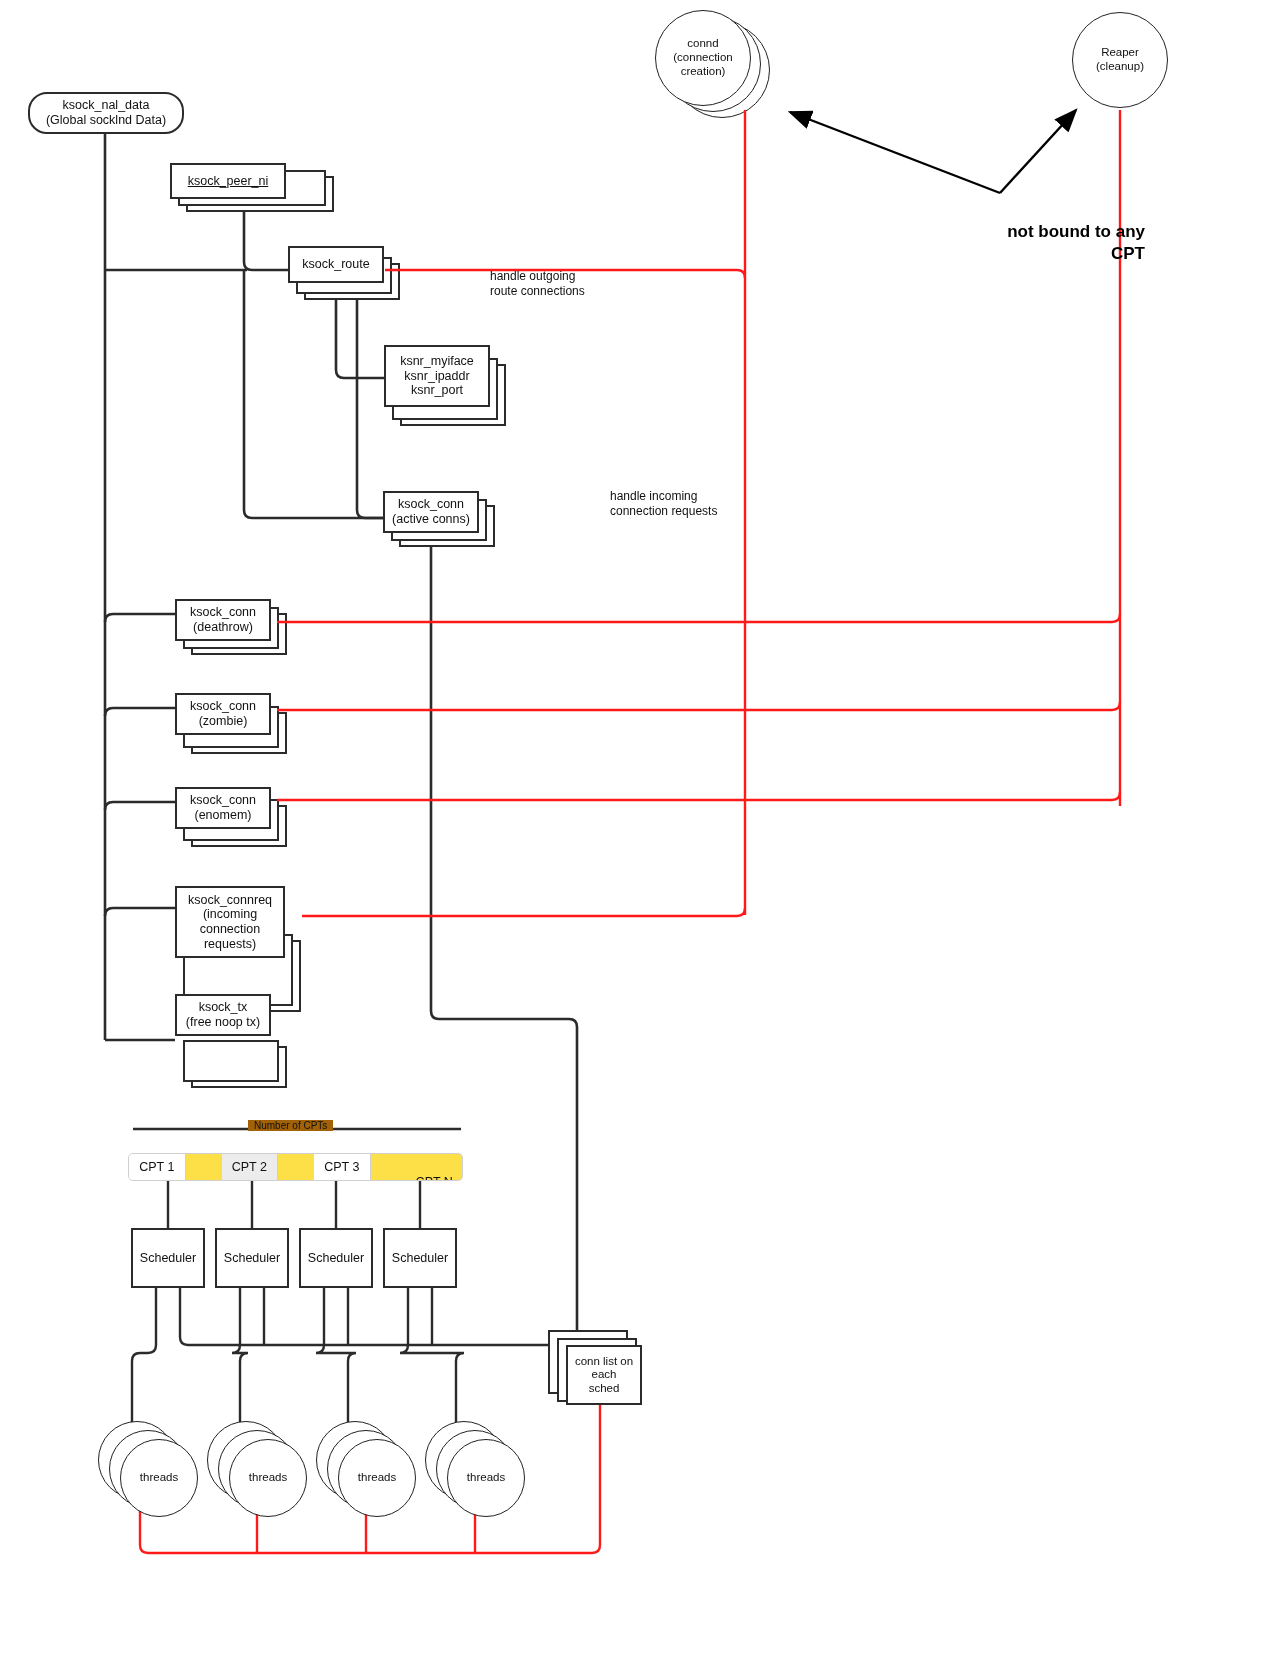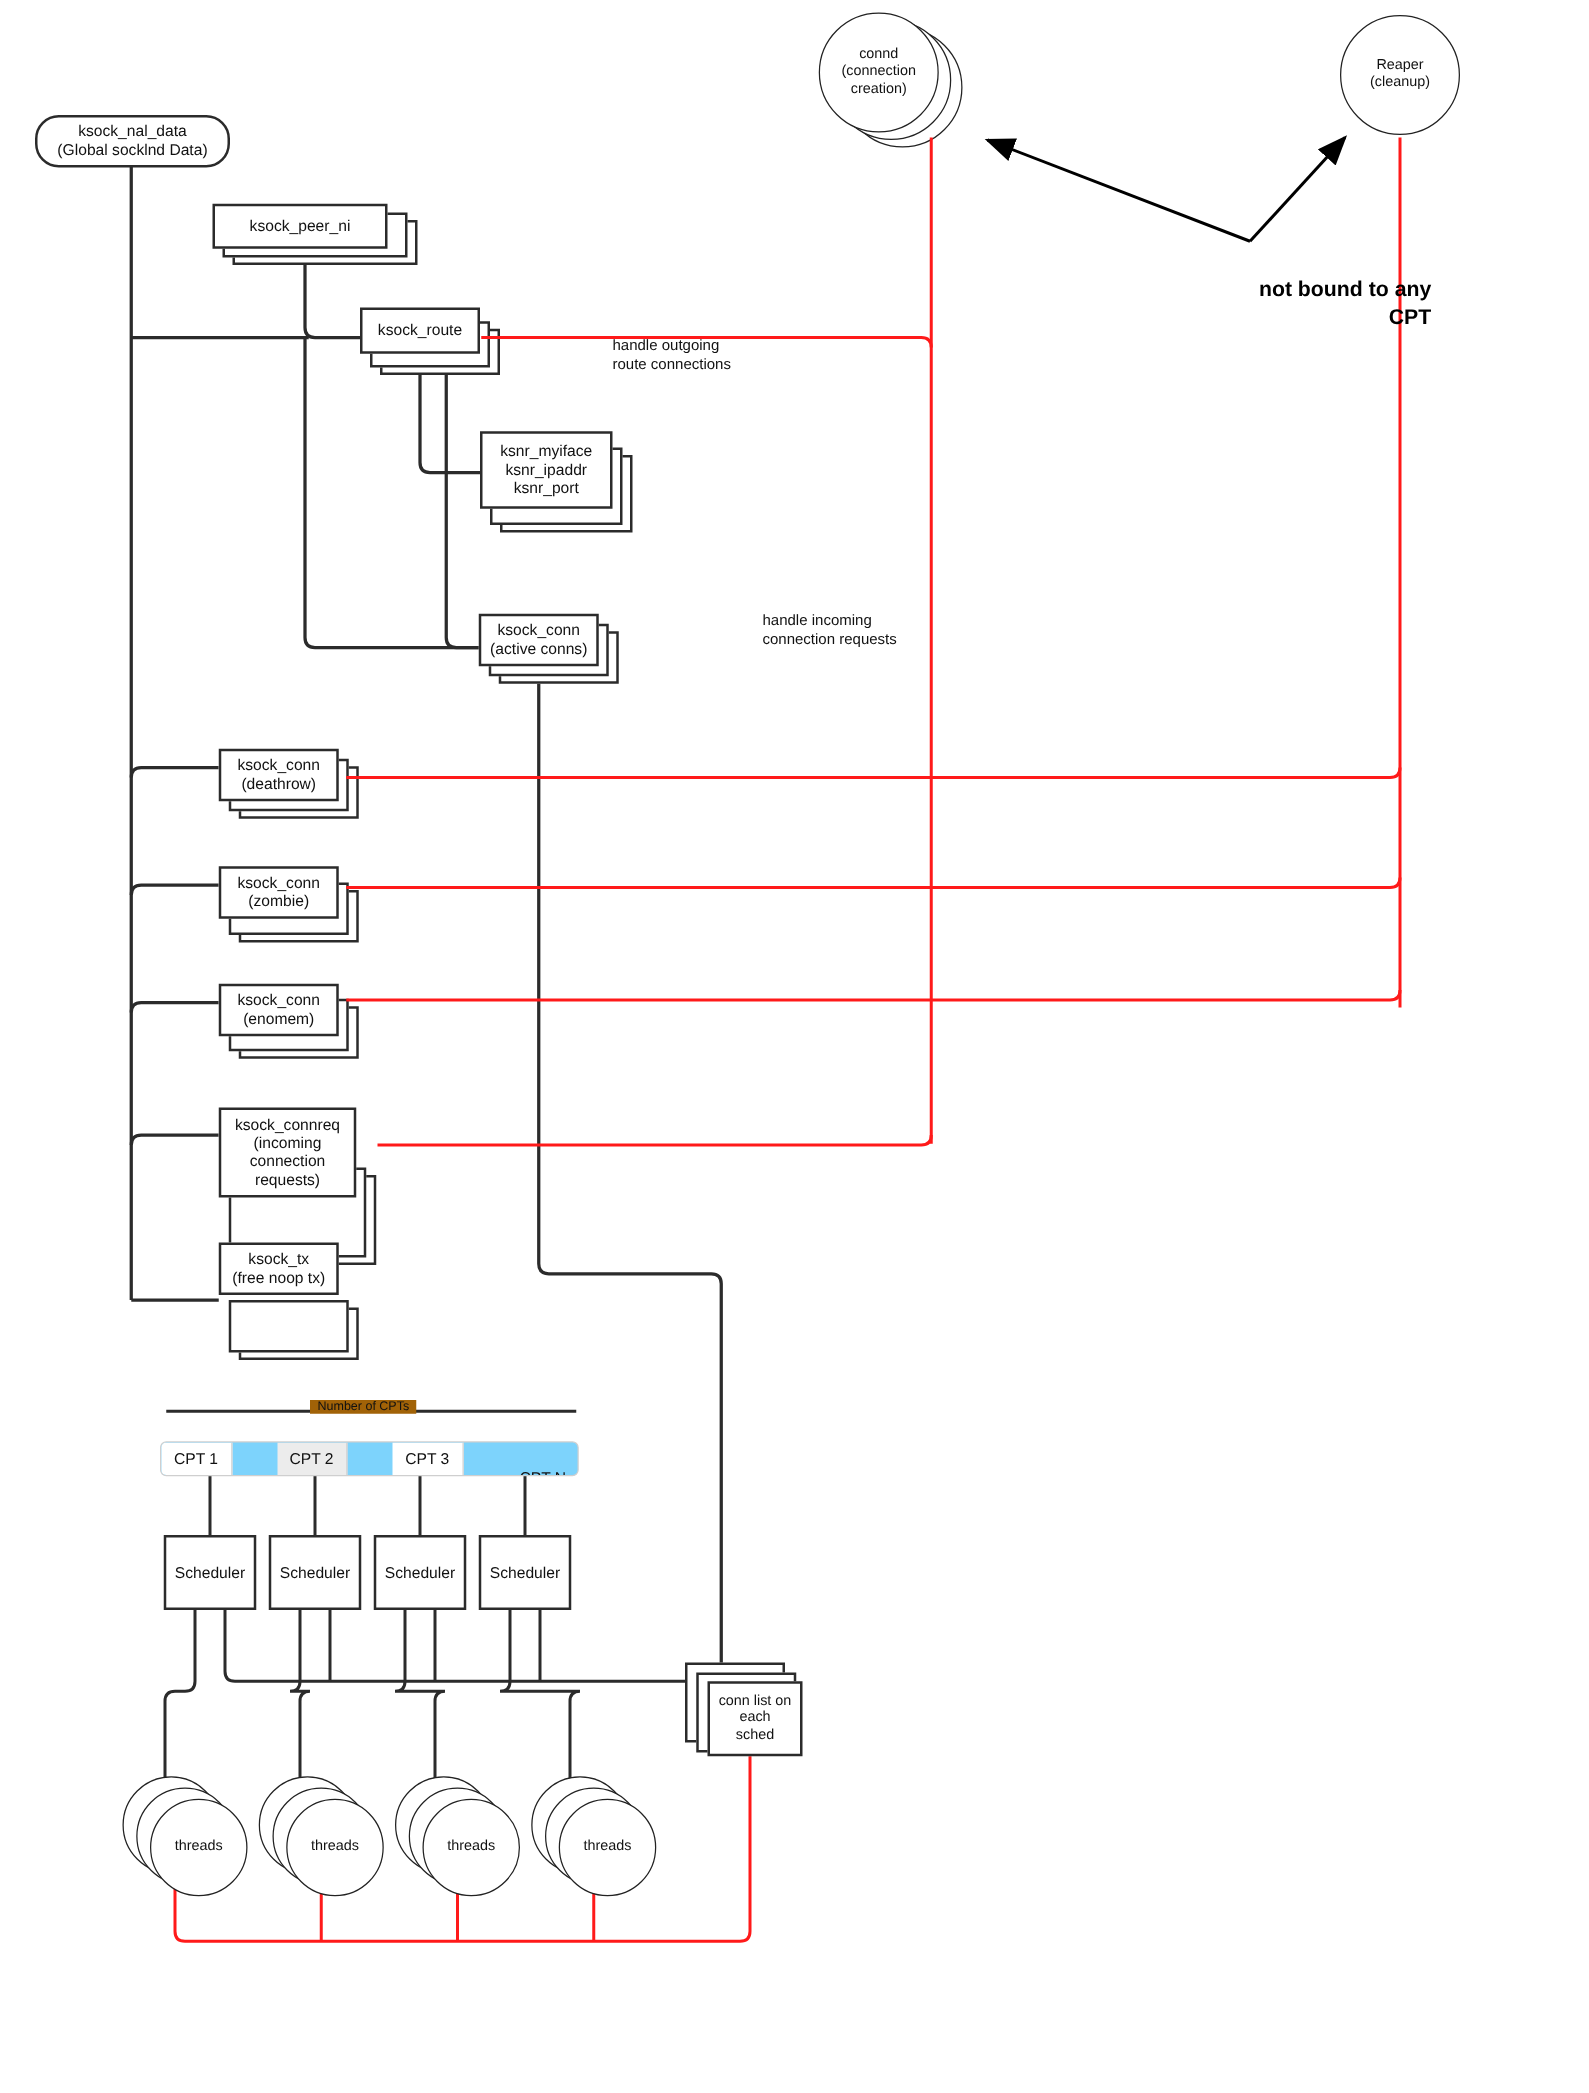--- a/index.html
+++ b/index.html
@@ -12,21 +12,21 @@
   .shadowbox{position:absolute;box-sizing:border-box;background:#fff;border:2px solid #2b2b2b;z-index:3;}
   .circ{position:absolute;box-sizing:border-box;background:#fff;border:1.6px solid #222;border-radius:50%;
         display:flex;align-items:center;justify-content:center;text-align:center;
         font-size:11.5px;color:#111;line-height:1.2;white-space:pre-line;z-index:5;}
   .circ-sh{position:absolute;box-sizing:border-box;background:#fff;border:1.6px solid #222;border-radius:50%;z-index:3;}
   .plainlabel{position:absolute;font-size:12px;color:#111;text-align:left;line-height:1.25;
               white-space:pre-line;z-index:6;}
   .boldnote{position:absolute;font-size:17px;font-weight:bold;color:#000;text-align:right;
             line-height:1.25;white-space:pre-line;z-index:6;}
   .cptbar{position:absolute;box-sizing:border-box;display:flex;z-index:5;
-          border:1px solid #cfcfcf;border-radius:5px;overflow:hidden;background:#7dd3fc;gap:36px;}
+          border:1px solid #cfcfcf;border-radius:5px;overflow:hidden;background:#fde047;gap:36px;}
   .cptcell{flex:1;box-sizing:border-box;display:flex;align-items:center;justify-content:center;
            font-size:12.5px;color:#111;border-right:1px solid #cfcfcf;background:#fff;}
   .cptcell:last-child{border-right:none;margin-top:28px;}
   .cptcell.hl{background:#ececec;}
   .cptcaption{position:absolute;font-size:10px;color:#111;background:#a16207;padding:0 6px;z-index:7;}
 </style>
 </head>
 <body>
 
 <div id="stage">
@@ -116,21 +116,21 @@
     </g>
   </svg>
 
   <div class="nodebox" style="left:28px;top:92px;width:156px;height:42px;border-radius:19px;">
     <span>ksock_nal_data
 (Global socklnd Data)</span>
   </div>
 
   <div class="shadowbox" style="left:186px;top:176px;width:148px;height:36px;"></div>
   <div class="shadowbox" style="left:178px;top:170px;width:148px;height:36px;"></div>
-  <div class="nodebox" style="left:170px;top:163px;width:140px;height:36px;">
+  <div class="nodebox" style="left:170px;top:163px;width:116px;height:36px;text-decoration:underline;">
     <span>ksock_peer_ni</span>
   </div>
 
   <div class="shadowbox" style="left:304px;top:263px;width:96px;height:37px;"></div>
   <div class="shadowbox" style="left:296px;top:257px;width:96px;height:37px;"></div>
   <div class="nodebox" style="left:288px;top:246px;width:96px;height:37px;">
     <span>ksock_route</span>
   </div>
 
   <div class="shadowbox" style="left:400px;top:364px;width:106px;height:62px;"></div>

